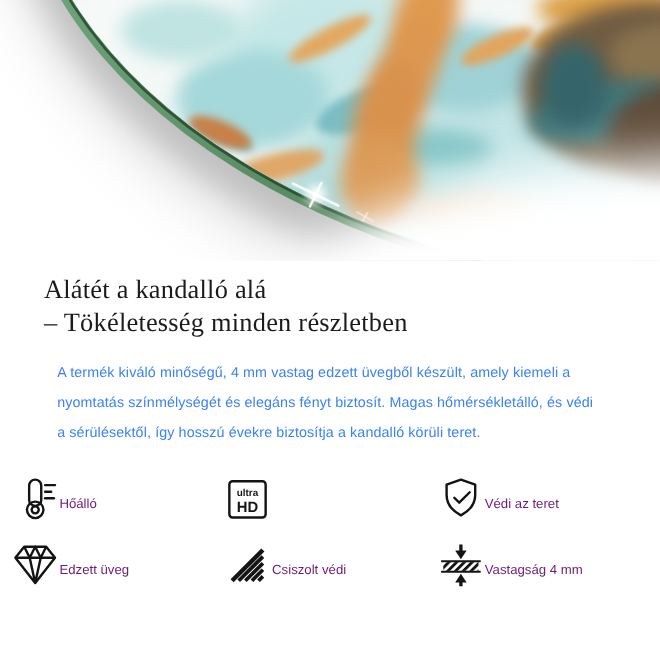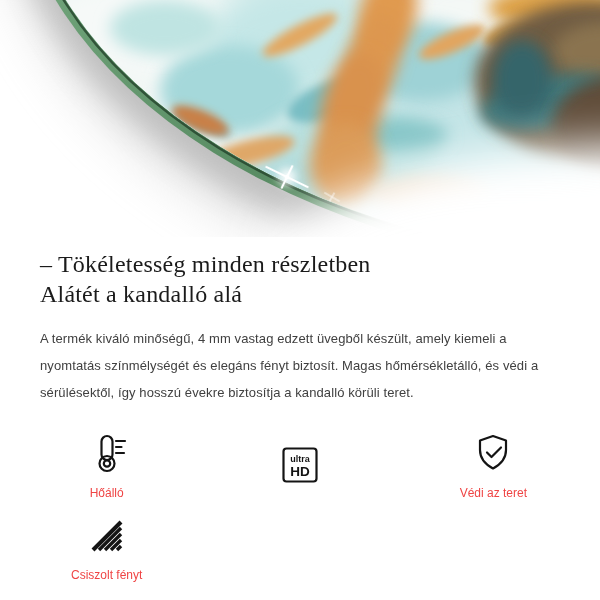--- a/index.html
+++ b/index.html
@@ -11,29 +11,29 @@
   .hero{position:relative;width:600px;height:237px;overflow:hidden;background:#fff;}
   .hero svg{display:block;}
   .content{padding:0 40px;}
   .title{
     font-family:"Liberation Serif","DejaVu Serif",serif;
     font-weight:400;font-size:24px;line-height:30px;color:#1b1b1b;
     margin:12px 0 0;letter-spacing:.2px;
   }
   .title span{display:block;}
   .desc{
-    font-size:13px;line-height:27px;color:#404040;margin:16px 0 0;letter-spacing:.1px;
+    font-size:13px;line-height:27px;color:#3b82f6;margin:16px 12px 0;letter-spacing:.1px;
   }
   .features{
     display:grid;grid-template-columns:repeat(3,1fr);
     padding:0 10px;margin-top:24px;row-gap:12px;
   }
-  .feature{display:flex;flex-direction:column;align-items:center;justify-content:center;}
+  .feature{display:flex;flex-direction:row;align-items:center;}
   .icon-box{height:48px;display:flex;align-items:center;justify-content:center;}
-  .feature-label{margin-top:8px;font-size:12px;color:#ef4444;text-align:center;}
+  .feature-label{margin-top:8px;font-size:12px;color:#701a75;text-align:center;}
   .fi{stroke:#141414;fill:none;stroke-width:2.2;}
   .badge-small{font-family:"Liberation Sans",sans-serif;font-size:9px;font-weight:600;fill:#141414;}
   .badge-big{font-family:"Liberation Sans",sans-serif;font-size:13.5px;font-weight:800;fill:#141414;}
 </style>
 </head>
 <body>
 
 <div class="hero">
   <svg width="600" height="237" viewBox="0 0 600 237" aria-hidden="true">
     <defs>
@@ -122,22 +122,22 @@
     </g>
     <g transform="translate(332 197) rotate(30) scale(0.45)" opacity="0.8">
       <rect x="-20" y="-1.2" width="40" height="2.4" rx="1.2" fill="#ffffff" filter="url(#b1)"></rect>
       <rect x="-1.2" y="-11" width="2.4" height="22" rx="1.2" fill="#ffffff" filter="url(#b1)"></rect>
     </g>
   </svg>
 </div>
 
 <div class="content">
   <h1 class="title">
+    <span>Alátét a kandalló alá</span>
     <span>– Tökéletesség minden részletben</span>
-    <span>Alátét a kandalló alá</span>
   </h1>
   <p class="desc">A termék kiváló minőségű, 4 mm vastag edzett üvegből készült, amely kiemeli a nyomtatás színmélységét és elegáns fényt biztosít. Magas hőmérsékletálló, és védi a sérülésektől, így hosszú évekre biztosítja a kandalló körüli teret.</p>
 </div>
 
 <div class="features">
 
   <div class="feature">
     <div class="icon-box">
       <svg width="44" height="44" viewBox="0 0 44 44">
         <g class="fi" stroke-linecap="round" stroke-width="2.4">
@@ -168,30 +168,62 @@
       <svg width="44" height="44" viewBox="0 0 44 44">
         <g class="fi" stroke-width="2.4" stroke-linejoin="round" stroke-linecap="round">
           <path d="M22 4 L35 8.5 V18 C35 26.5 29.5 32.5 22 36.5 C14.5 32.5 9 26.5 9 18 V8.5 Z"></path>
           <path d="M16 20.5 l4.5 4.5 L30 15.5"></path>
         </g>
       </svg>
     </div>
     <div class="feature-label">Védi az teret</div>
   </div>
 
+  <div class="feature">
+    <div class="icon-box">
+      <svg width="44" height="44" viewBox="0 0 44 44">
+        <g class="fi" stroke-width="2" stroke-linejoin="round">
+          <path d="M4 15 L12 5 H32 L40 15 L22 38 Z"></path>
+          <path d="M4 15 H40"></path>
+          <path d="M12 5 L17 15 L22 5 L27 15 L32 5"></path>
+          <path d="M17 15 L22 38 M27 15 L22 38"></path>
+        </g>
+      </svg>
+    </div>
+    <div class="feature-label">Edzett üveg</div>
+  </div>
 
   <div class="feature">
     <div class="icon-box">
       <svg width="44" height="44" viewBox="0 0 44 44">
         <g stroke="#141414" fill="none">
           <path d="M8 36 L36 8" stroke-width="4"></path>
           <path d="M14 36 L36 14" stroke-width="3.4"></path>
           <path d="M20 36 L36 20" stroke-width="3.4"></path>
           <path d="M26 36 L36 26" stroke-width="3.4"></path>
           <path d="M32 36 L36 32" stroke-width="3.4"></path>
         </g>
       </svg>
     </div>
-    <div class="feature-label">Csiszolt fényt</div>
-  </div>
-
+    <div class="feature-label">Csiszolt védi</div>
+  </div>
+
+  <div class="feature">
+    <div class="icon-box">
+      <svg width="44" height="44" viewBox="0 0 44 44">
+        <defs>
+          <pattern id="hatchP" width="5" height="5" patternUnits="userSpaceOnUse" patternTransform="rotate(45)">
+            <rect width="5" height="5" fill="#ffffff"></rect>
+            <rect width="2.6" height="5" fill="#141414"></rect>
+          </pattern>
+        </defs>
+        <rect x="6" y="19" width="32" height="8" fill="url(#hatchP)"></rect>
+        <path d="M4 18.2 H40 M4 27.8 H40" stroke="#141414" stroke-width="1.8" fill="none"></path>
+        <path d="M22 3 V9" stroke="#141414" stroke-width="3" fill="none"></path>
+        <polygon points="16.8,8.5 27.2,8.5 22,16.5" fill="#141414"></polygon>
+        <path d="M22 41 V35" stroke="#141414" stroke-width="3" fill="none"></path>
+        <polygon points="16.8,37.5 27.2,37.5 22,29.5" fill="#141414"></polygon>
+      </svg>
+    </div>
+    <div class="feature-label">Vastagság 4 mm</div>
+  </div>
 
 </div>
 
 </body></html>

